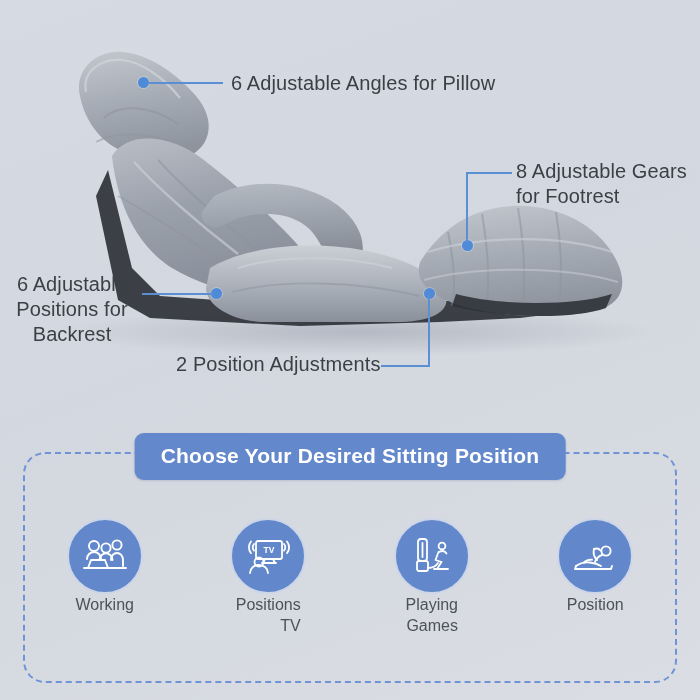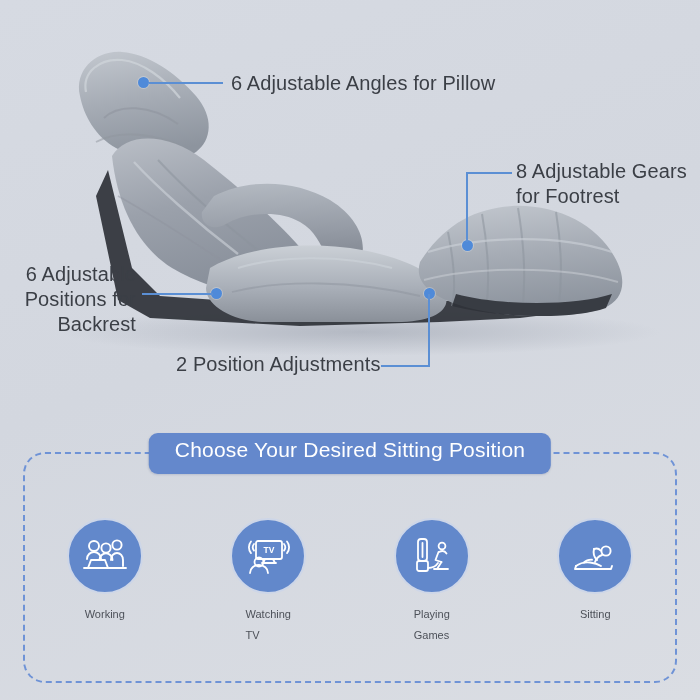--- a/index.html
+++ b/index.html
@@ -37,21 +37,21 @@
   .callout {
     position: absolute;
     color: #3b3f46;
     font-size: 20px;
     line-height: 25px;
     letter-spacing: .1px;
     white-space: pre-line;
   }
   .co-pillow   { left: 231px; top: 71px; }
   .co-footrest { left: 516px; top: 159px; }
-  .co-backrest { left: 8px;   top: 262px; width: 128px; text-align: right; }
+  .co-backrest { left: 8px;   top: 272px; width: 128px; text-align: center; }
   .co-position { left: 176px; top: 352px; }
 
   .lead { position: absolute; }
   .lead-line {
     position: absolute;
     background: #5b8fd4;
   }
   .lead-dot {
     position: absolute;
     width: 11px; height: 11px;
@@ -73,23 +73,23 @@
   }
 
   .banner {
     position: absolute;
     left: 50%;
     top: 433px;
     transform: translateX(-50%);
     background: #6488cc;
     color: #ffffff;
     font-size: 21px;
-    font-weight: normal;
+    font-weight: bold;
     letter-spacing: .2px;
-    padding: 5px 26px 12px 26px;
+    padding: 11px 26px 12px 26px;
     border-radius: 9px;
     white-space: nowrap;
     box-shadow: 0 1px 2px rgba(60,80,130,.18);
   }
 
   
   .icon-row {
     position: absolute;
     left: 23px;
     top: 518px;
@@ -109,25 +109,24 @@
     border-radius: 50%;
     background: #6288cb;
     border: 2px solid #cdd6e8;
     box-sizing: border-box;
     display: flex;
     align-items: center;
     justify-content: center;
   }
   .icon-circle svg { display: block; }
   .icon-label {
-    margin-top: 10px;
-    font-size: 11px;
+    font-size: 16px;
     line-height: 21px;
     color: #4d5159;
-    text-align: left;
+    text-align: right;
     white-space: pre-line;
   }
 </style>
 </head>
 <body>
 
 <div id="stage">
 
   <div class="photo-area">
     <svg class="chair-svg" width="700" height="420" viewBox="0 0 700 420">
@@ -268,21 +267,21 @@
           <rect x="11" y="6" width="26" height="18" rx="2"></rect>
           <path d="M20 24l-2 4M28 24l2 4"></path>
           <path d="M17 28h14"></path>
           <text x="24" y="18" font-family="Liberation Sans, sans-serif" font-size="8.5" fill="#ffffff" stroke="none" text-anchor="middle" font-weight="bold">TV</text>
           <path d="M9 9c-1.6 2-1.6 4.6 0 6.6M6 6.5c-2.8 3.4-2.8 8.2 0 11.6"></path>
           <path d="M39 9c1.6 2 1.6 4.6 0 6.6M42 6.5c2.8 3.4 2.8 8.2 0 11.6"></path>
           <circle cx="14" cy="27" r="4.5"></circle>
           <path d="M5 38c0-4.6 4-8 9-8s9 3.4 9 8"></path>
         </svg>
       </div>
-      <div class="icon-label">Watching
+      <div class="icon-label">Positions
 TV</div>
     </div>
 
     <div class="icon-cell">
       <div class="icon-circle">
         <svg width="44" height="42" viewBox="0 0 44 42" fill="none" stroke="#ffffff" stroke-width="1.8" stroke-linecap="round" stroke-linejoin="round">
           <rect x="8" y="4" width="9" height="22" rx="3"></rect>
           <rect x="7" y="26" width="11" height="10" rx="2"></rect>
           <path d="M12.5 8v14"></path>
           <path d="M18 33c5 0 8-2 10-5"></path>
@@ -302,18 +301,18 @@
         <svg width="48" height="38" viewBox="0 0 48 38" fill="none" stroke="#ffffff" stroke-width="1.9" stroke-linecap="round" stroke-linejoin="round">
           <circle cx="35" cy="14" r="4.6"></circle>
           <path d="M31 18c-4 1.5-6 4-7 7"></path>
           <path d="M23 12c-1 4 0 8 3 11"></path>
           <path d="M23 12c2.5-1 5-0.5 6.5 1.5"></path>
           <path d="M5 29c4-3 9-4 14-3.5 4 .4 8 1.5 11 3.5"></path>
           <path d="M5 29l-1 3h36l1-3"></path>
           <path d="M13 25.5c2-2 5-3 8-2.8"></path>
         </svg>
       </div>
-      <div class="icon-label">Sitting</div>
+      <div class="icon-label">Position</div>
     </div>
 
 
   </div>
 </div>
 
 </body></html>

